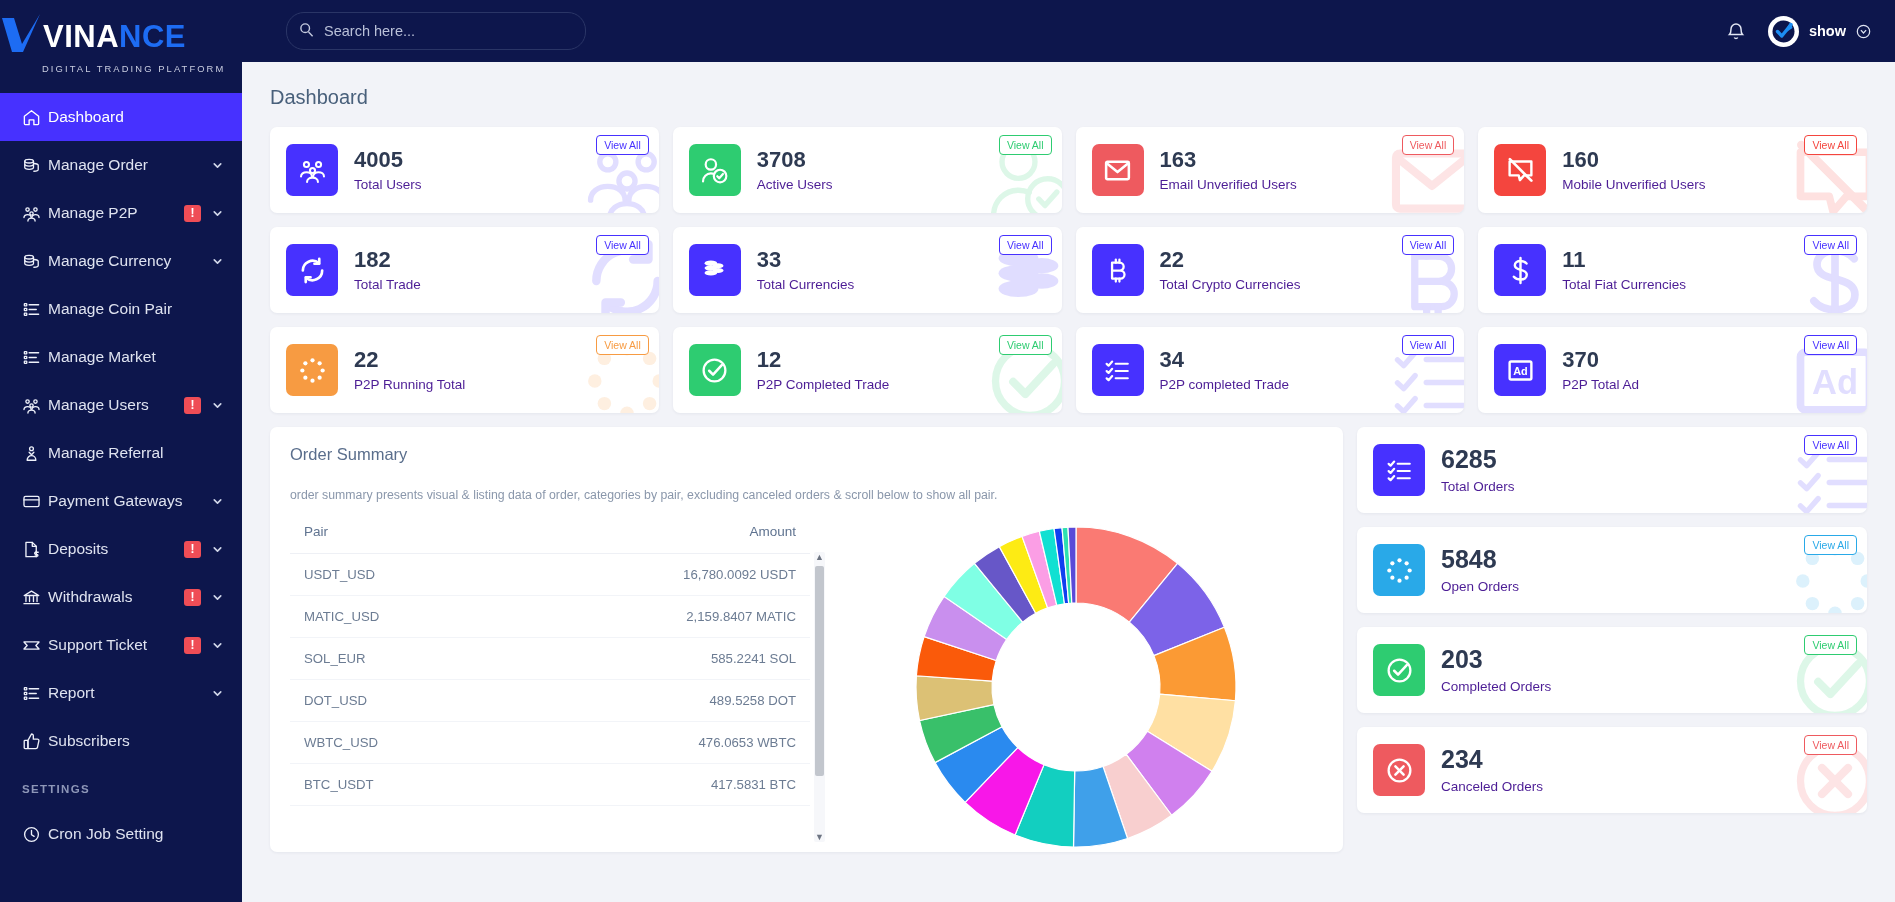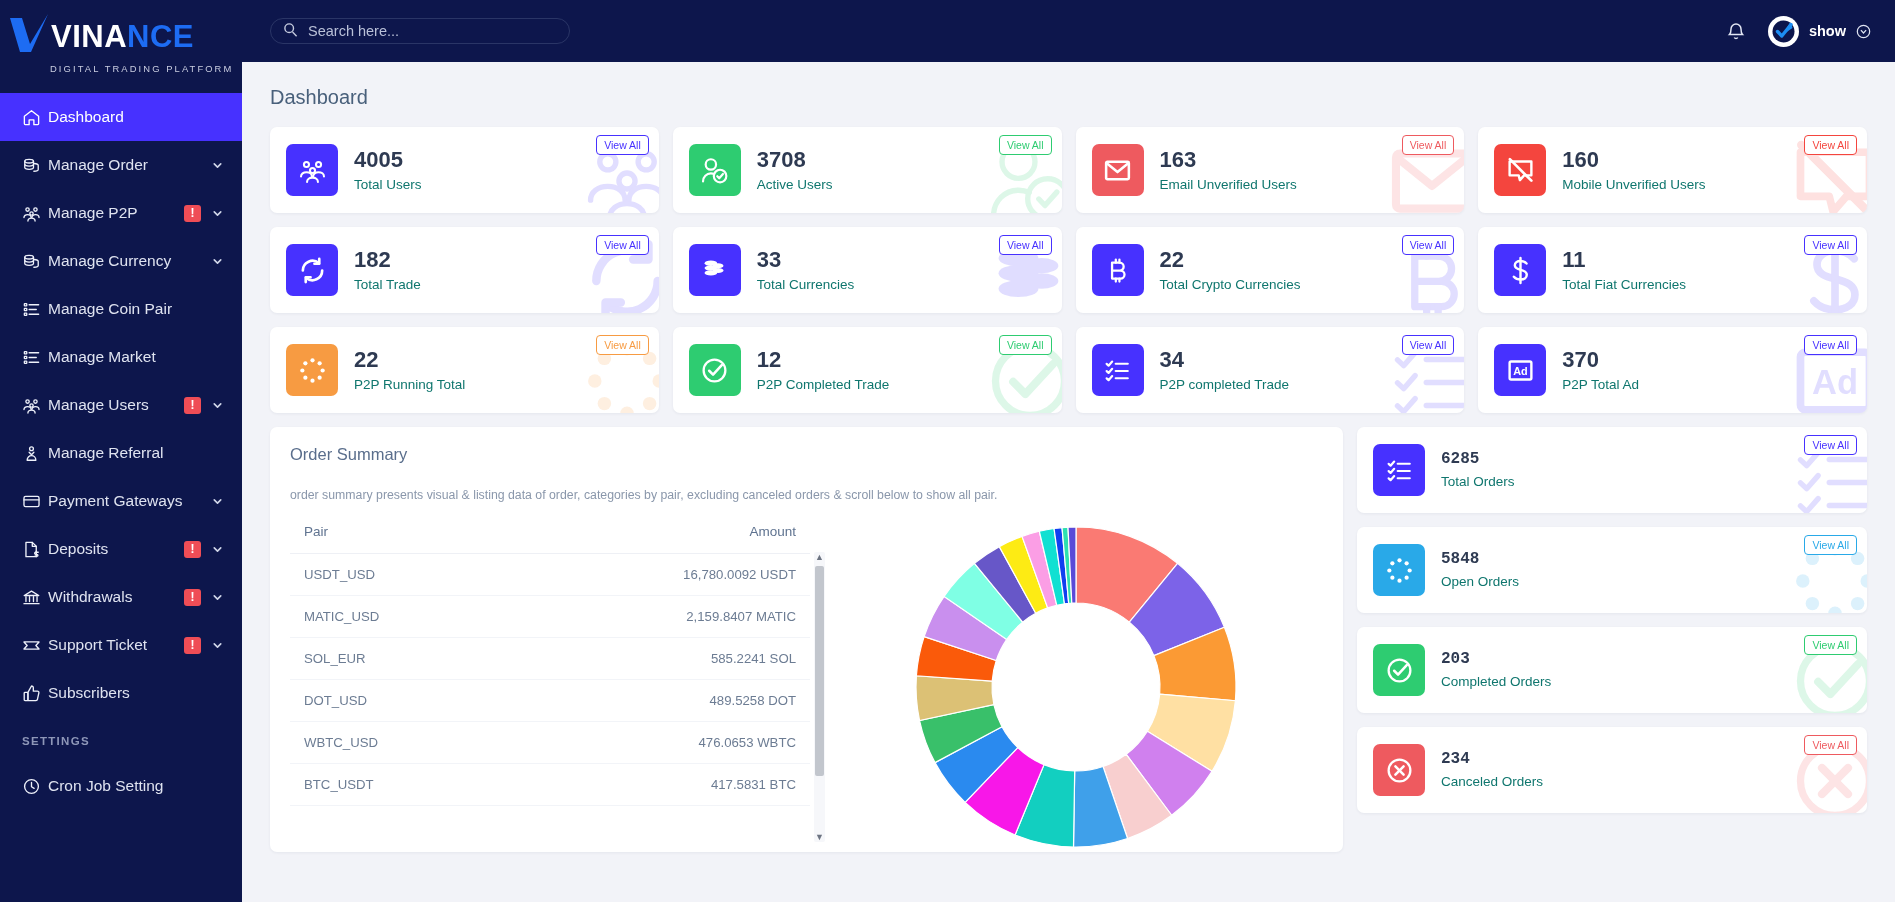--- a/index.html
+++ b/index.html
@@ -13,21 +13,20 @@
 
   
   .sidebar {
     width: 242px; min-width: 242px; height: 902px;
     background: #0d164c;
     overflow: hidden;
     position: relative;
   }
   .brand {
     height: 88px; display: flex; align-items: center;
-    padding-left: 8px;
   }
   .brand-mark { display: flex; align-items: flex-start; flex-direction: column; }
   .brand-row { display: flex; align-items: center; }
   .brand-check { margin-right: 1px; }
   .brand-text {
     font-size: 31px; font-weight: 700; letter-spacing: 0.5px;
     line-height: 1; font-family: "Liberation Sans", sans-serif;
   }
   .brand-text .w { color: #ffffff; }
   .brand-text .b { color: #1d6cf3; }
@@ -64,23 +63,24 @@
     padding: 18px 22px 10px 22px;
   }
 
   
   .main { flex: 1; height: 902px; display: flex; flex-direction: column; overflow: hidden; }
   .topbar {
     height: 62px; min-height: 62px; background: #0d164c;
     display: flex; align-items: center; padding: 0 24px 0 28px;
   }
   .searchbox {
-    width: 300px; height: 26px; border: 1px solid #2a3566; border-radius: 18px;
+    width: 300px; height: 38px; border: 1px solid #2a3566; border-radius: 18px;
     display: flex; align-items: center; padding: 0 12px; color: #c4cade;
     background: transparent;
+    margin-left: 16px;
   }
   .searchbox .ph { font-size: 14.5px; color: #b9c0d8; margin-left: 10px; }
   .topbar-right { margin-left: auto; display: flex; align-items: center; gap: 22px; }
   .bell { color: #e2e6f3; display: flex; }
   .user { display: flex; align-items: center; gap: 10px; cursor: pointer; }
   .avatar {
     width: 31px; height: 31px; border-radius: 50%; background: #fff;
     display: flex; align-items: center; justify-content: center;
   }
   .user-name { color: #fff; font-size: 14.5px; font-weight: 700; }
@@ -102,21 +102,21 @@
     display: flex; align-items: center; padding: 0 16px;
     position: relative; overflow: hidden;
   }
   .stat-icon {
     width: 52px; height: 52px; min-width: 52px; border-radius: 7px;
     display: flex; align-items: center; justify-content: center; color: #fff;
     z-index: 2;
   }
   .stat-body { margin-left: 16px; z-index: 2; }
   .stat-value { font-size: 22px; font-weight: 700; color: #2e3a52; line-height: 1.1; }
-  .stat-label { font-size: 13.5px; color: #0f766e; margin-top: 5px; }
+  .stat-label { font-size: 13.5px; color: #4c1d95; margin-top: 5px; }
   .view-all {
     position: absolute; top: 8px; right: 10px;
     font-size: 10.5px; padding: 2px 7px; border-radius: 4px;
     border: 1px solid currentColor; background: #fff; z-index: 3; cursor: pointer;
     line-height: 1.35;
   }
   .ghost {
     position: absolute; right: -14px; bottom: -18px; opacity: 0.16; z-index: 1;
     pointer-events: none;
   }
@@ -158,21 +158,21 @@
   .scroll-arrow.down { bottom: 0; }
   .op-right { flex: 1; display: flex; align-items: flex-start; justify-content: center; padding-top: 6px; }
 
   .side-cards { width: 510px; min-width: 510px; display: flex; flex-direction: column; gap: 14px; }
   .side-card {
     background: #fff; border-radius: 7px; height: 86px;
     box-shadow: 0 1px 3px rgba(20,30,70,0.06);
     display: flex; align-items: center; padding: 0 16px;
     position: relative; overflow: hidden;
   }
-  .side-card .stat-value { font-size: 16px; font-family: Liberation Mono, monospace; }
+  .side-card .stat-value { font-size: 25px; }
 </style>
 </head>
 <body>
 
 <div class="app">
 
   <aside class="sidebar">
     <div class="brand">
       <div class="brand-mark">
         <div class="brand-row">
@@ -362,20 +362,39 @@
           </span>
     </div>
     <div class="nav-item">
       <span class="ico">
             <svg width="19" height="19" viewBox="0 0 24 24" fill="none" stroke="currentColor" stroke-width="1.7" stroke-linecap="round" stroke-linejoin="round">
               <path d="M2.5 7.5h19l-4 4.5 4 4.5h-19l4-4.5z"></path>
             </svg>
           </span>
       <span class="lbl">Support Ticket</span>
       <span class="badge-alert">!</span>
+      <span class="chev">
+            <svg width="13" height="13" viewBox="0 0 16 16" fill="none" stroke="currentColor" stroke-width="2" stroke-linecap="round" stroke-linejoin="round">
+              <path d="M4 6 L8 10 L12 6"></path>
+            </svg>
+          </span>
+    </div>
+    <div class="nav-item">
+      <span class="ico">
+            <svg width="19" height="19" viewBox="0 0 24 24" fill="none" stroke="currentColor" stroke-width="1.7" stroke-linecap="round" stroke-linejoin="round">
+              <rect x="3" y="4.5" width="3" height="3" rx=".5"></rect>
+              <rect x="3" y="10.5" width="3" height="3" rx=".5"></rect>
+              <rect x="3" y="16.5" width="3" height="3" rx=".5"></rect>
+              <line x1="9" y1="6" x2="21" y2="6"></line>
+              <line x1="9" y1="12" x2="18" y2="12"></line>
+              <line x1="9" y1="18" x2="21" y2="18"></line>
+            </svg>
+          </span>
+      <span class="lbl">Report</span>
+
       <span class="chev">
             <svg width="13" height="13" viewBox="0 0 16 16" fill="none" stroke="currentColor" stroke-width="2" stroke-linecap="round" stroke-linejoin="round">
               <path d="M4 6 L8 10 L12 6"></path>
             </svg>
           </span>
     </div>
     <div class="nav-item">
       <span class="ico">
             <svg width="19" height="19" viewBox="0 0 24 24" fill="none" stroke="currentColor" stroke-width="1.7" stroke-linecap="round" stroke-linejoin="round">
               <path d="M7.5 21V10.5l4.5-8a2.3 2.3 0 0 1 2.3 2.3V9h5.2a1.8 1.8 0 0 1 1.8 2.2l-1.6 7.3A2.3 2.3 0 0 1 17.4 21z"></path>

